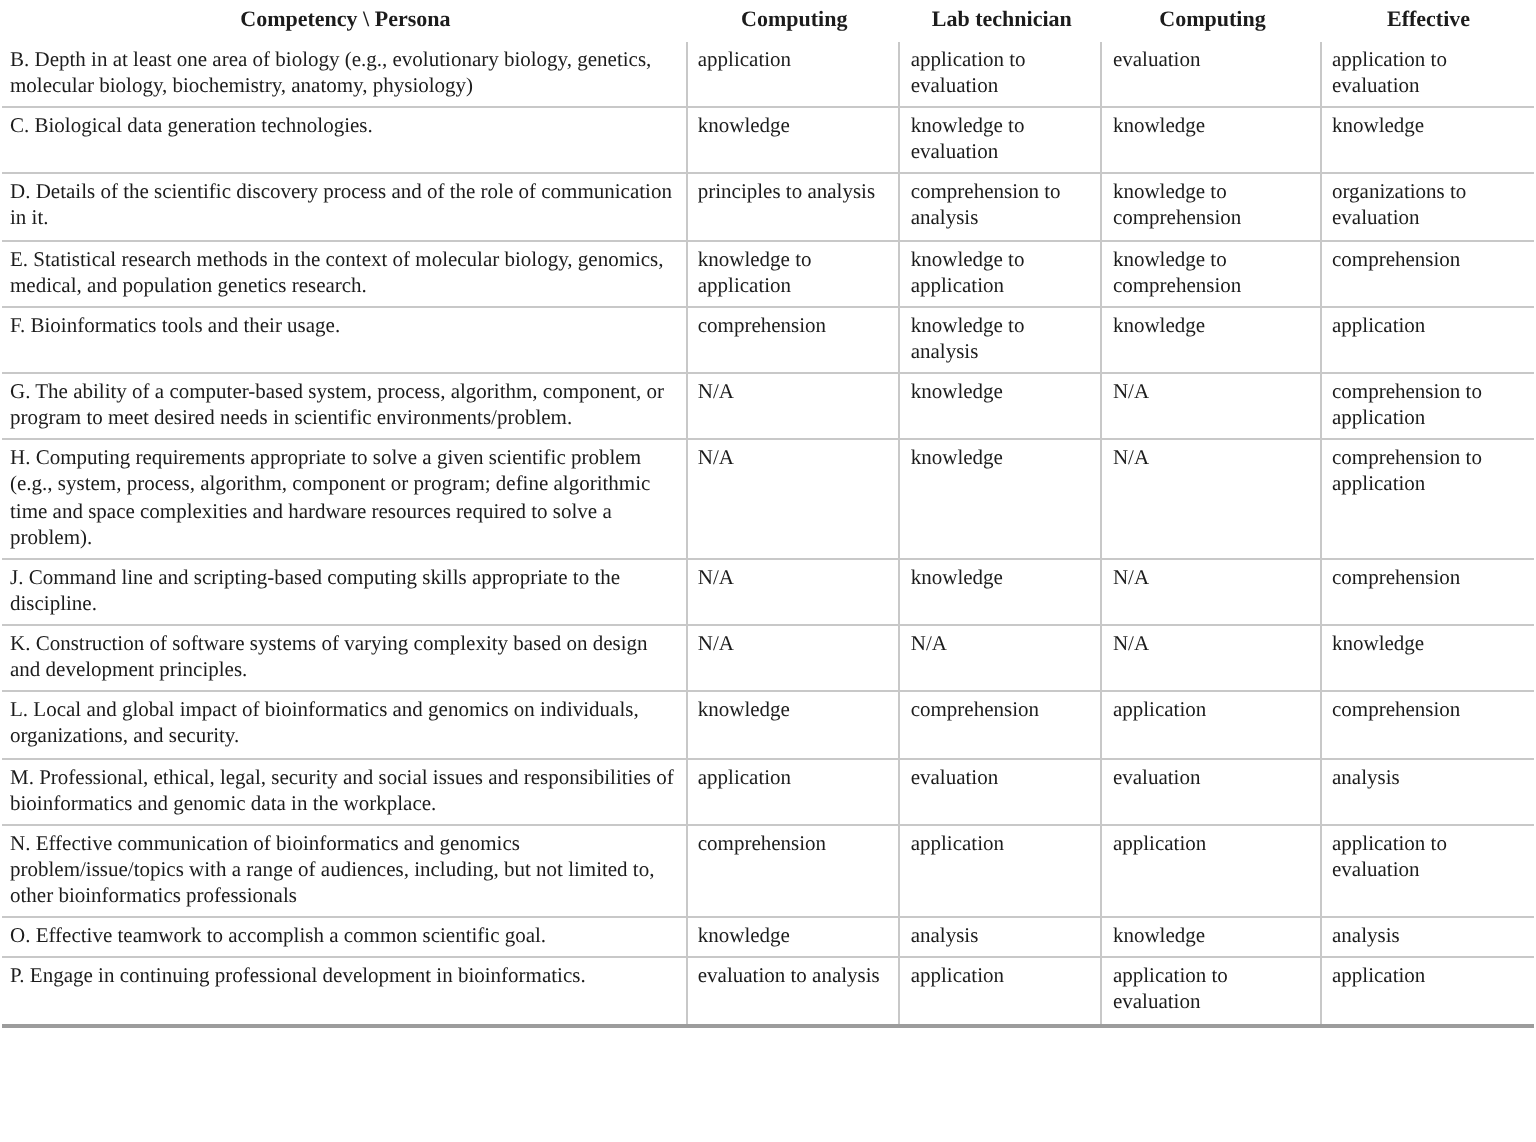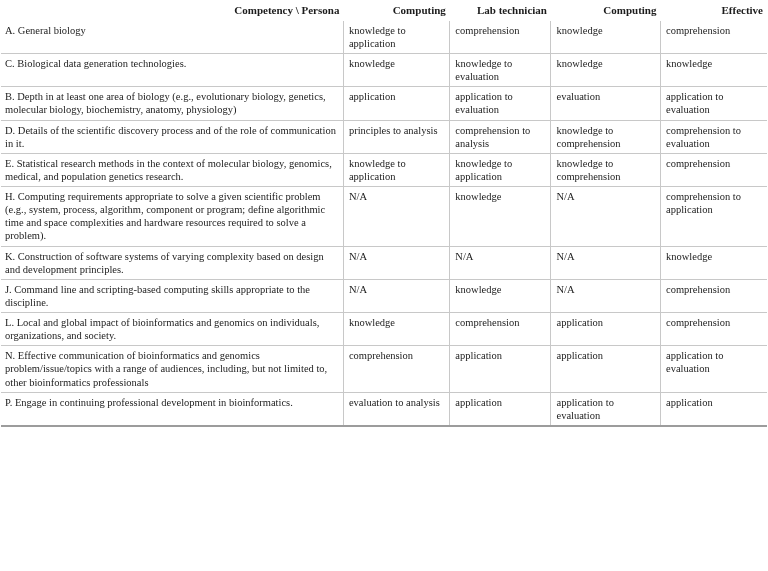--- a/index.html
+++ b/index.html
@@ -29,21 +29,21 @@
   col.c-comp { width: 44.7%; }
   col.c-phys { width: 13.9%; }
   col.c-lab  { width: 13.2%; }
   col.c-eth  { width: 14.3%; }
   col.c-bio  { width: 13.9%; }
 
   thead th {
     background: #14b8a6;
     padding: 0;
     font-weight: normal;
-    text-align: right;
+    text-align: center;
   }
   thead .hcell {
     background: #ffffff;
     font-weight: bold;
     font-size: 11px;
     line-height: 1.25;
     padding: 2px 4px 3px 5px;
     white-space: nowrap;
     overflow: hidden;
   }
@@ -87,88 +87,109 @@
         <th>
           <div class="hcell">Computing</div>
         </th>
         <th>
           <div class="hcell">Effective</div>
         </th>
       </tr>
     </thead>
     <tbody id="rows">
         <tr>
-          <td class="comp">A. General biology</td>
-          <td class="val">knowledge to application</td>
-          <td class="val">comprehension</td>
-          <td class="val">knowledge</td>
-          <td class="val">comprehension</td>
+          <td class="comp">B. Depth in at least one area of biology (e.g., evolutionary biology, genetics, molecular biology, biochemistry, anatomy, physiology)</td>
+          <td class="val">application</td>
+          <td class="val">application to evaluation</td>
+          <td class="val">evaluation</td>
+          <td class="val">application to evaluation</td>
         </tr>
         <tr>
           <td class="comp">C. Biological data generation technologies.</td>
           <td class="val">knowledge</td>
           <td class="val">knowledge to evaluation</td>
           <td class="val">knowledge</td>
           <td class="val">knowledge</td>
         </tr>
         <tr>
-          <td class="comp">B. Depth in at least one area of biology (e.g., evolutionary biology, genetics, molecular biology, biochemistry, anatomy, physiology)</td>
-          <td class="val">application</td>
-          <td class="val">application to evaluation</td>
-          <td class="val">evaluation</td>
-          <td class="val">application to evaluation</td>
-        </tr>
-        <tr>
           <td class="comp">D. Details of the scientific discovery process and of the role of communication in it.</td>
           <td class="val">principles to analysis</td>
           <td class="val">comprehension to analysis</td>
           <td class="val">knowledge to comprehension</td>
-          <td class="val">comprehension to evaluation</td>
+          <td class="val">organizations to evaluation</td>
         </tr>
         <tr>
           <td class="comp">E. Statistical research methods in the context of molecular biology, genomics, medical, and population genetics research.</td>
           <td class="val">knowledge to application</td>
           <td class="val">knowledge to application</td>
           <td class="val">knowledge to comprehension</td>
           <td class="val">comprehension</td>
         </tr>
         <tr>
+          <td class="comp">F. Bioinformatics tools and their usage.</td>
+          <td class="val">comprehension</td>
+          <td class="val">knowledge to analysis</td>
+          <td class="val">knowledge</td>
+          <td class="val">application</td>
+        </tr>
+        <tr>
+          <td class="comp">G. The ability of a computer-based system, process, algorithm, component, or program to meet desired needs in scientific environments/problem.</td>
+          <td class="val">N/A</td>
+          <td class="val">knowledge</td>
+          <td class="val">N/A</td>
+          <td class="val">comprehension to application</td>
+        </tr>
+        <tr>
           <td class="comp">H. Computing requirements appropriate to solve a given scientific problem (e.g., system, process, algorithm, component or program; define algorithmic time and space complexities and hardware resources required to solve a problem).</td>
           <td class="val">N/A</td>
           <td class="val">knowledge</td>
           <td class="val">N/A</td>
           <td class="val">comprehension to application</td>
+        </tr>
+        <tr>
+          <td class="comp">J. Command line and scripting-based computing skills appropriate to the discipline.</td>
+          <td class="val">N/A</td>
+          <td class="val">knowledge</td>
+          <td class="val">N/A</td>
+          <td class="val">comprehension</td>
         </tr>
         <tr>
           <td class="comp">K. Construction of software systems of varying complexity based on design and development principles.</td>
           <td class="val">N/A</td>
           <td class="val">N/A</td>
           <td class="val">N/A</td>
           <td class="val">knowledge</td>
         </tr>
         <tr>
-          <td class="comp">J. Command line and scripting-based computing skills appropriate to the discipline.</td>
-          <td class="val">N/A</td>
-          <td class="val">knowledge</td>
-          <td class="val">N/A</td>
-          <td class="val">comprehension</td>
-        </tr>
-        <tr>
-          <td class="comp">L. Local and global impact of bioinformatics and genomics on individuals, organizations, and society.</td>
+          <td class="comp">L. Local and global impact of bioinformatics and genomics on individuals, organizations, and security.</td>
           <td class="val">knowledge</td>
           <td class="val">comprehension</td>
           <td class="val">application</td>
           <td class="val">comprehension</td>
+        </tr>
+        <tr>
+          <td class="comp">M. Professional, ethical, legal, security and social issues and responsibilities of bioinformatics and genomic data in the workplace.</td>
+          <td class="val">application</td>
+          <td class="val">evaluation</td>
+          <td class="val">evaluation</td>
+          <td class="val">analysis</td>
         </tr>
         <tr>
           <td class="comp">N. Effective communication of bioinformatics and genomics problem/issue/topics with a range of audiences, including, but not limited to, other bioinformatics professionals</td>
           <td class="val">comprehension</td>
           <td class="val">application</td>
           <td class="val">application</td>
           <td class="val">application to evaluation</td>
+        </tr>
+        <tr>
+          <td class="comp">O. Effective teamwork to accomplish a common scientific goal.</td>
+          <td class="val">knowledge</td>
+          <td class="val">analysis</td>
+          <td class="val">knowledge</td>
+          <td class="val">analysis</td>
         </tr>
         <tr>
           <td class="comp">P. Engage in continuing professional development in bioinformatics.</td>
           <td class="val">evaluation to analysis</td>
           <td class="val">application</td>
           <td class="val">application to evaluation</td>
           <td class="val">application</td>
         </tr>
       </tbody>
   </table>

